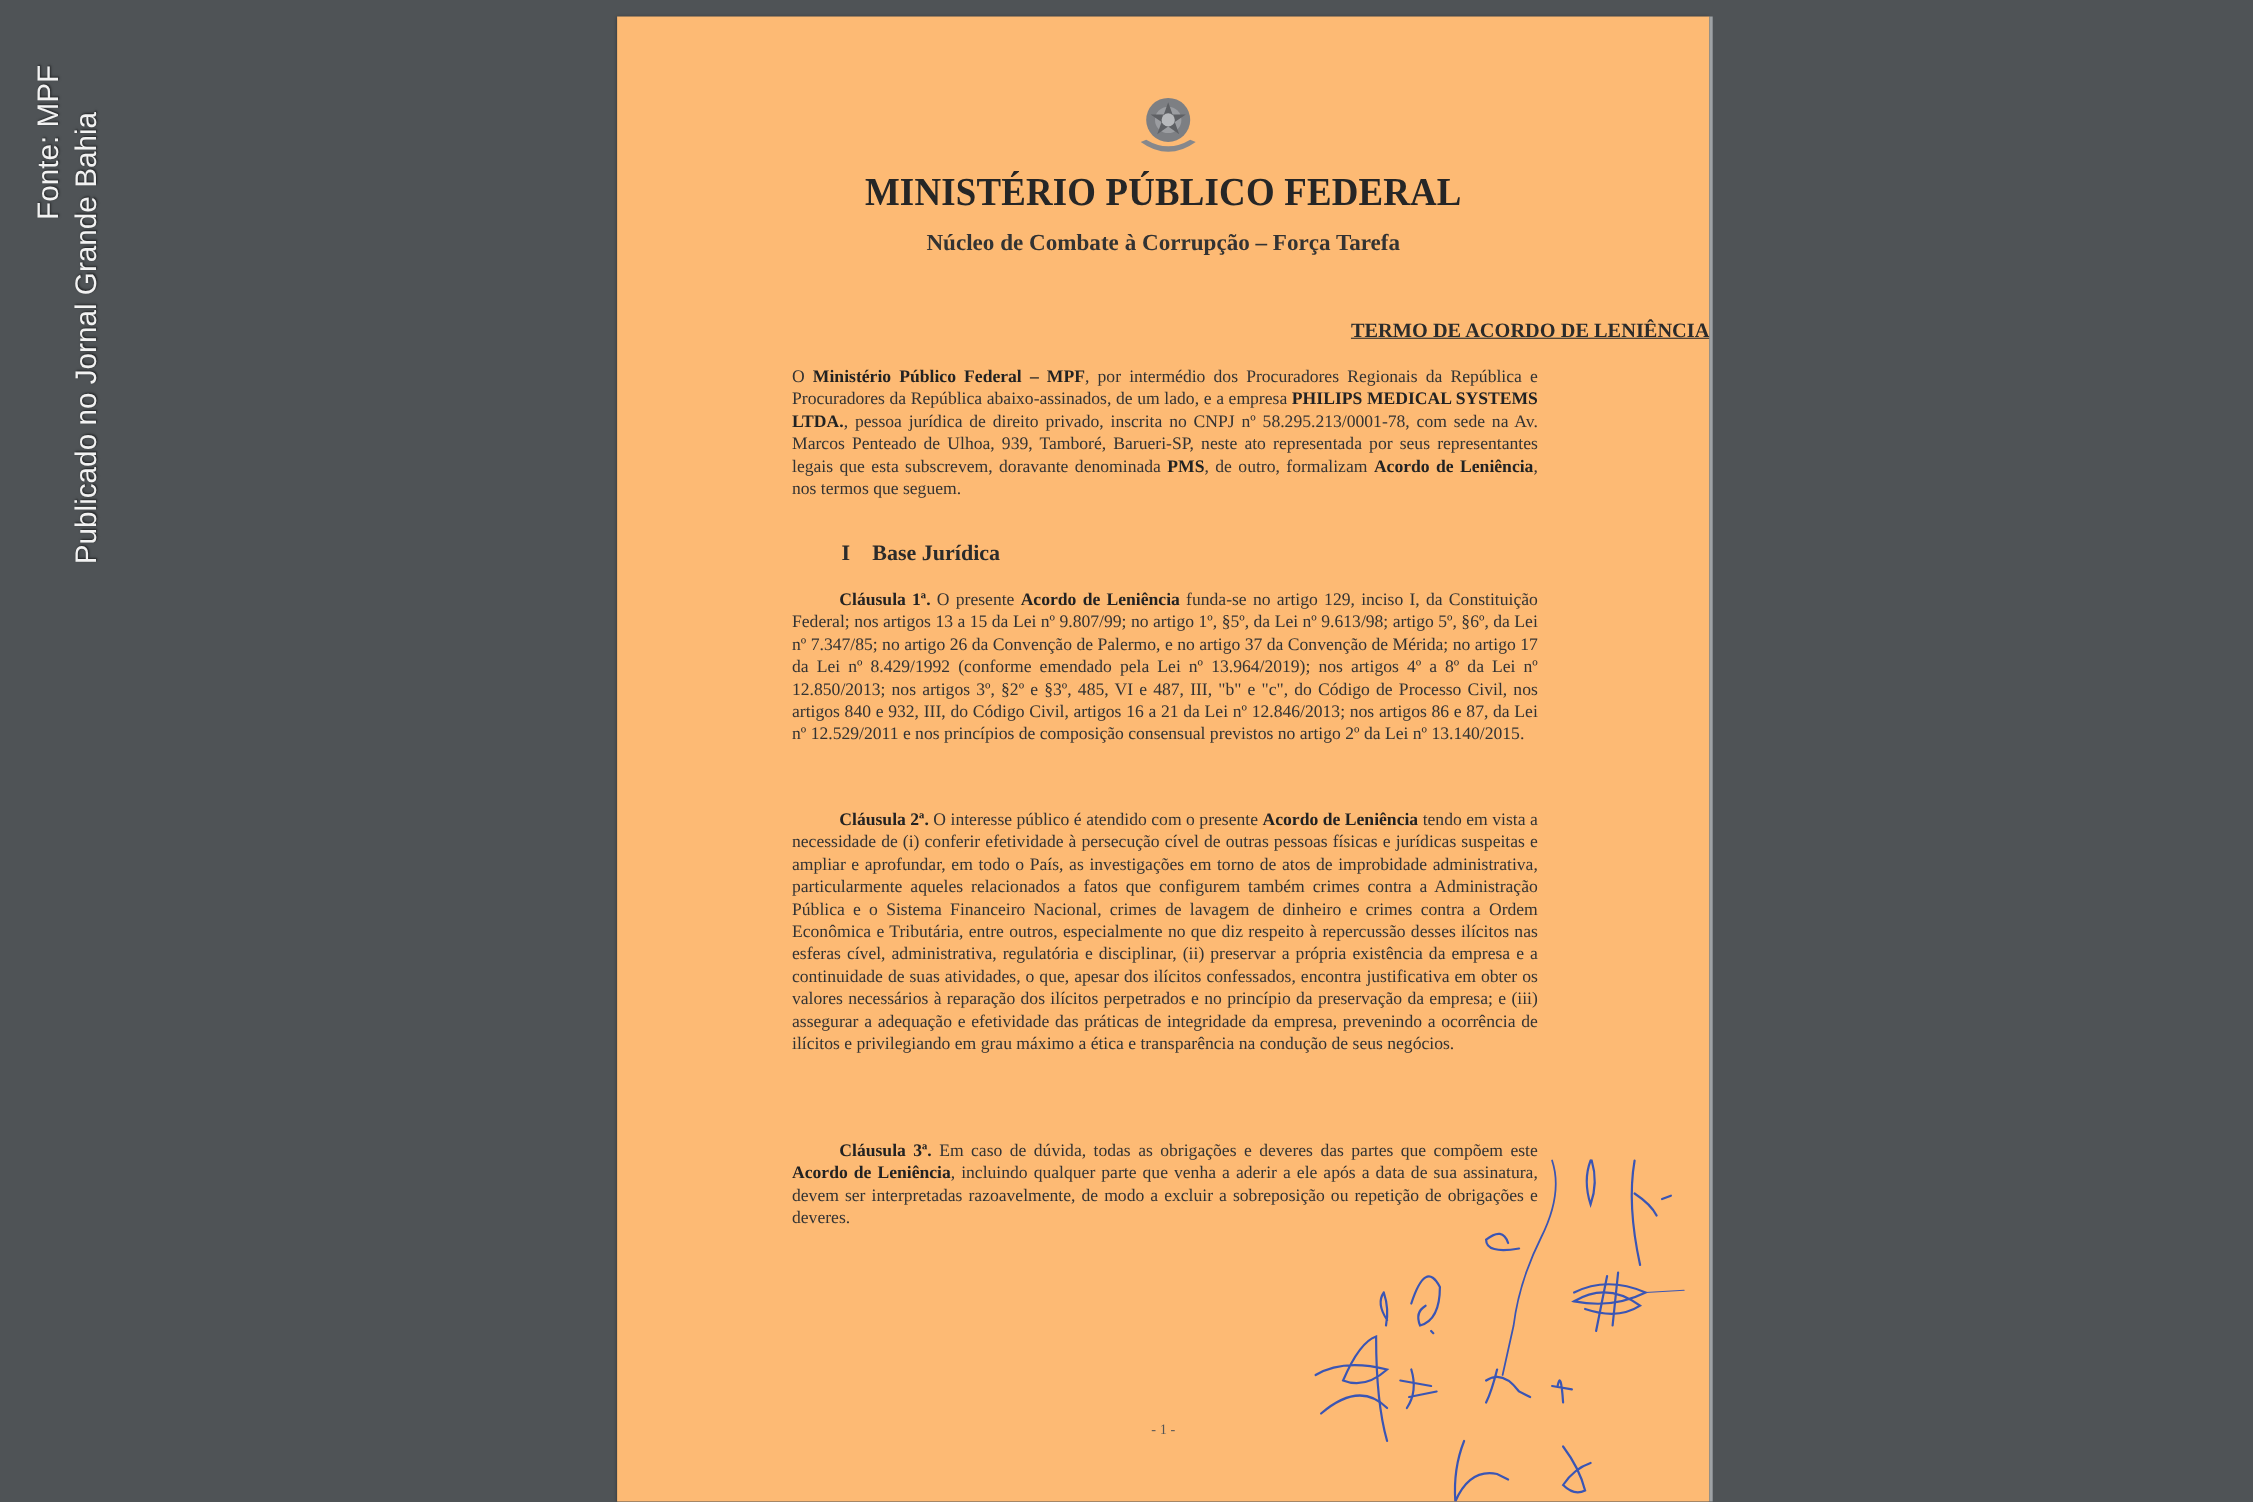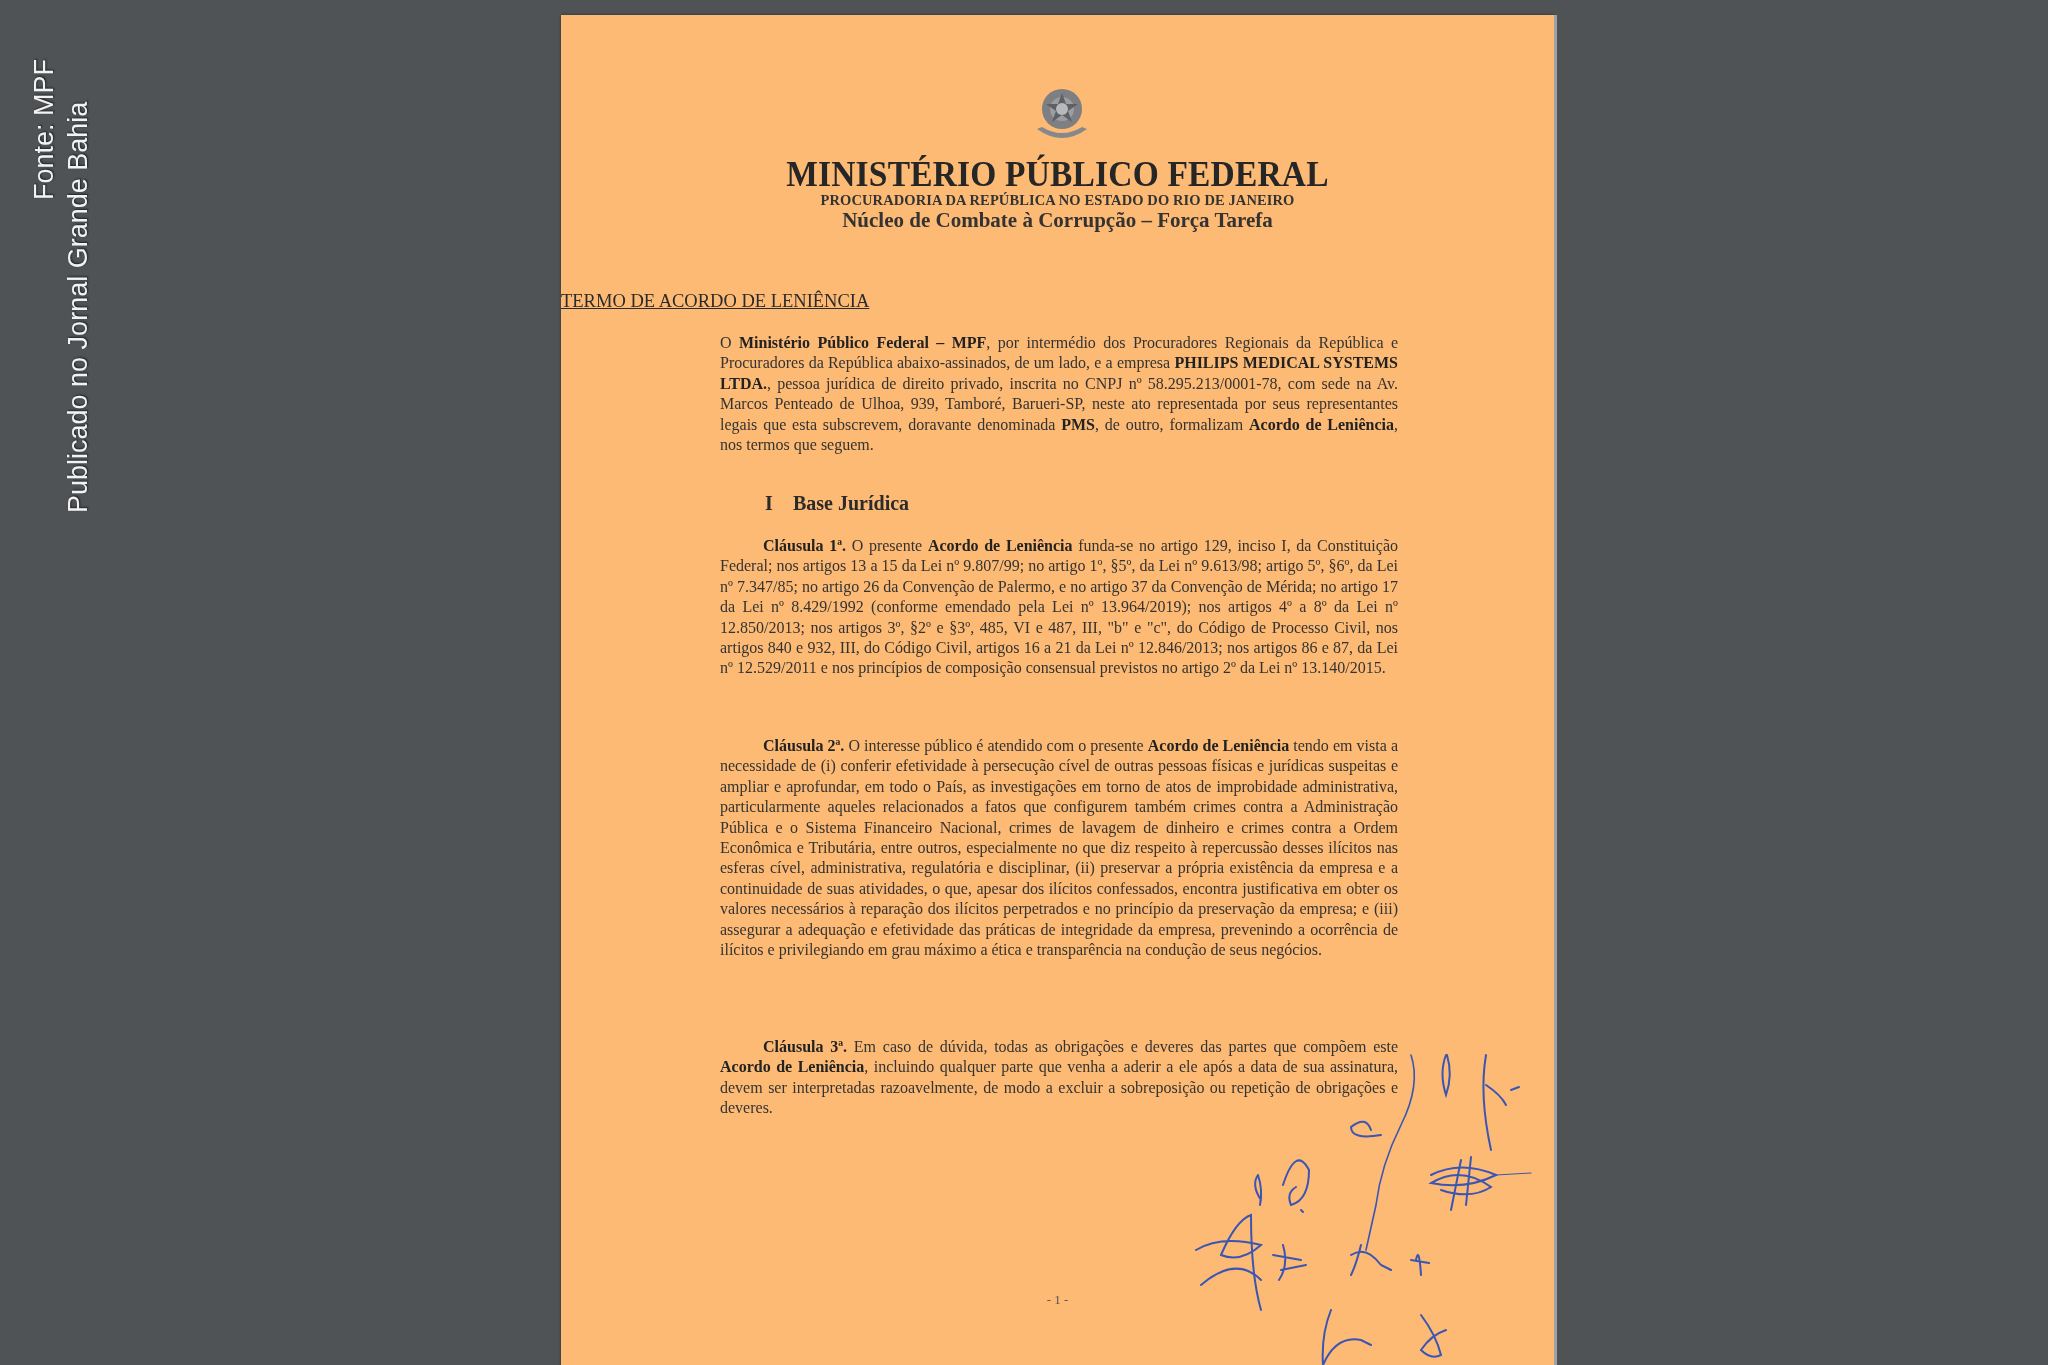--- a/index.html
+++ b/index.html
@@ -38,22 +38,22 @@
   }
   .hdr2 {
     position:absolute; left:0; width:993px; top:177px; text-align:center;
     font-size:14.5px; font-weight:bold; color:#333; letter-spacing:0.1px;
   }
   .hdr3 {
     position:absolute; left:0; width:993px; top:193px; text-align:center;
     font-size:21px; font-weight:bold; color:#333;
   }
   .doc-title {
-    position:absolute; left:0; width:993px; top:276px; text-align:left;
-    font-size:18.5px; font-weight:normal; color:#2b2b2b; text-decoration:underline;
+    position:absolute; left:0; width:993px; top:276px; text-align:right;
+    font-size:18.5px; font-weight:bold; color:#2b2b2b; text-decoration:underline;
   }
   .para {
     position:absolute; left:159px; width:678px;
     font-size:16px; line-height:20.4px; color:#333;
     text-align:justify;
   }
   .para b { color:#222; }
   .indent { text-indent:43px; }
   .section {
     position:absolute; left:204px; top:477px;
@@ -76,21 +76,20 @@
 
   <svg class="crest" viewBox="0 0 70 58">
     <circle cx="35" cy="24" r="20" fill="#7d7f83"></circle>
     <circle cx="35" cy="24" r="12" fill="#9b9da1"></circle>
     <polygon points="35,8 39,19 51,19 41,26 45,37 35,30 25,37 29,26 19,19 31,19" fill="#5e6064"></polygon>
     <circle cx="35" cy="24" r="6" fill="#b7b9bc"></circle>
     <path d="M10 44 Q35 62 60 44 L55 42 Q35 54 15 42 Z" fill="#86888c"></path>
   </svg>
 
   <div class="hdr1">MINISTÉRIO PÚBLICO FEDERAL</div>
-  <div class="hdr2">PROCURADORIA DA REPÚBLICA NO ESTADO DO RIO DE JANEIRO</div>
   <div class="hdr3">Núcleo de Combate à Corrupção – Força Tarefa</div>
 
   <div class="doc-title">TERMO DE ACORDO DE LENIÊNCIA</div>
 
   <div class="para" style="top:318px;"><span>O </span><b>Ministério Público Federal – MPF</b><span>, por intermédio dos Procuradores Regionais da República e Procuradores da República abaixo-assinados, de um lado, e a empresa </span><b>PHILIPS MEDICAL SYSTEMS LTDA.</b><span>, pessoa jurídica de direito privado, inscrita no CNPJ nº 58.295.213/0001-78, com sede na Av. Marcos Penteado de Ulhoa, 939, Tamboré, Barueri-SP, neste ato representada por seus representantes legais que esta subscrevem, doravante denominada </span><b>PMS</b><span>, de outro, formalizam </span><b>Acordo de Leniência</b><span>, nos termos que seguem.</span></div>
 
   <div class="section"><span class="num">I</span><span>Base Jurídica</span></div>
 
   <div class="para indent" style="top:521px;"><b>Cláusula 1ª.</b><span> O presente </span><b>Acordo de Leniência</b><span> funda-se no artigo 129, inciso I, da Constituição Federal; nos artigos 13 a 15 da Lei nº 9.807/99; no artigo 1º, §5º, da Lei nº 9.613/98; artigo 5º, §6º, da Lei nº 7.347/85; no artigo 26 da Convenção de Palermo, e no artigo 37 da Convenção de Mérida; no artigo 17 da Lei nº 8.429/1992 (conforme emendado pela Lei nº 13.964/2019); nos artigos 4º a 8º da Lei nº 12.850/2013; nos artigos 3º, §2º e §3º, 485, VI e 487, III, "b" e "c", do Código de Processo Civil, nos artigos 840 e 932, III, do Código Civil, artigos 16 a 21 da Lei nº 12.846/2013; nos artigos 86 e 87, da Lei nº 12.529/2011 e nos princípios de composição consensual previstos no artigo 2º da Lei nº 13.140/2015.</span></div>
 

